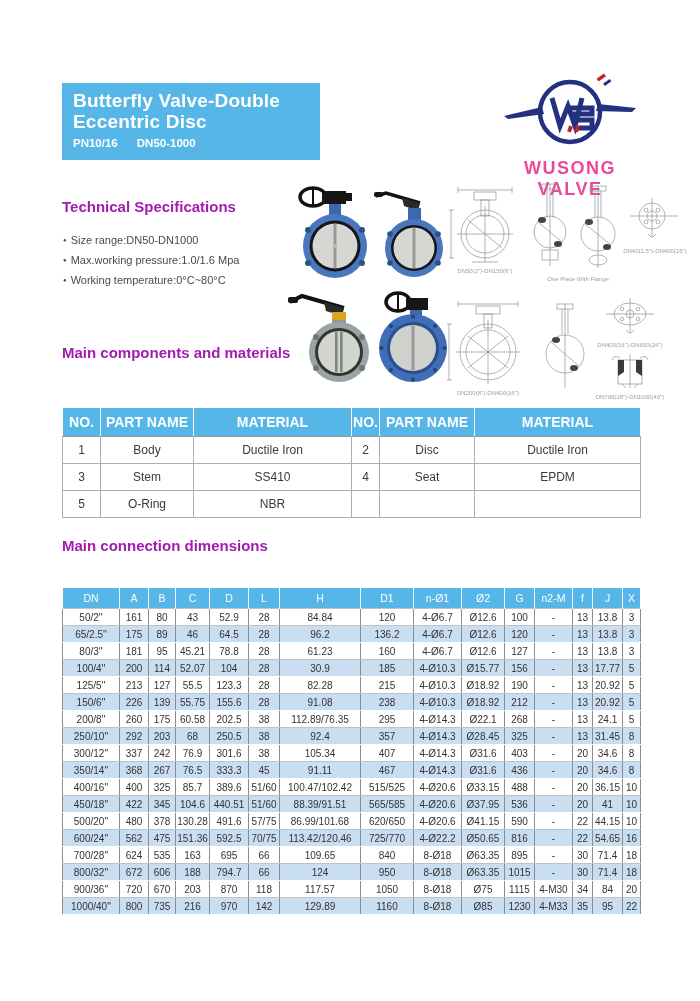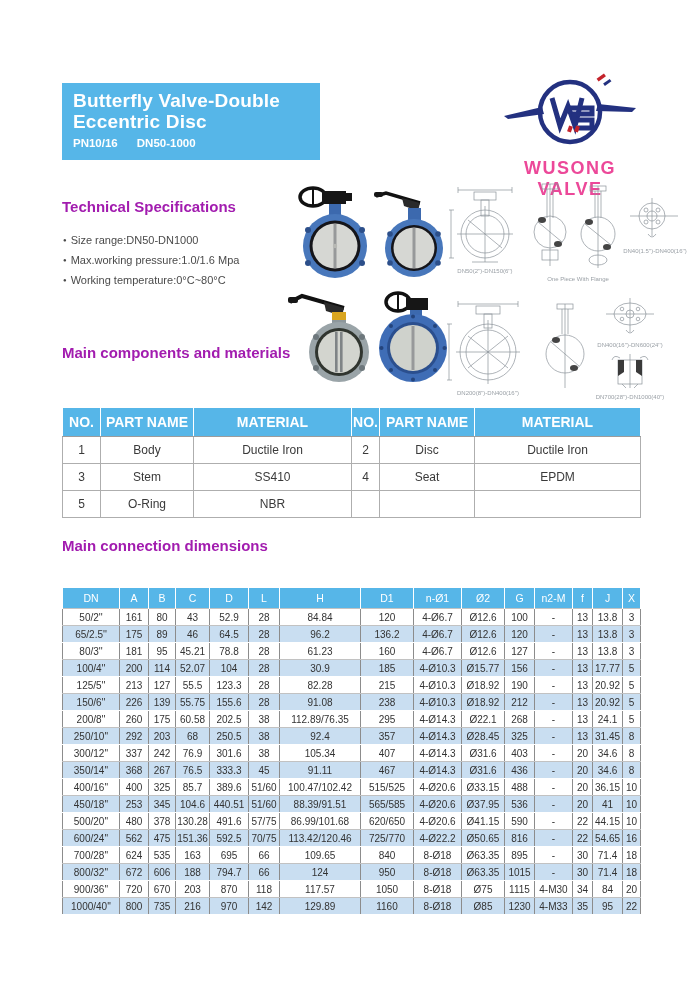--- a/index.html
+++ b/index.html
@@ -555,21 +555,21 @@
           <td>4-Ø20.6</td>
           <td>Ø33.15</td>
           <td>488</td>
           <td>-</td>
           <td>20</td>
           <td>36.15</td>
           <td>10</td>
         </tr>
         <tr>
           <td>450/18''</td>
-          <td>253</td>
+          <td>422</td>
           <td>345</td>
           <td>104.6</td>
           <td>440.51</td>
           <td>51/60</td>
           <td>88.39/91.51</td>
           <td>565/585</td>
           <td>4-Ø20.6</td>
           <td>Ø37.95</td>
           <td>536</td>
           <td>-</td>

